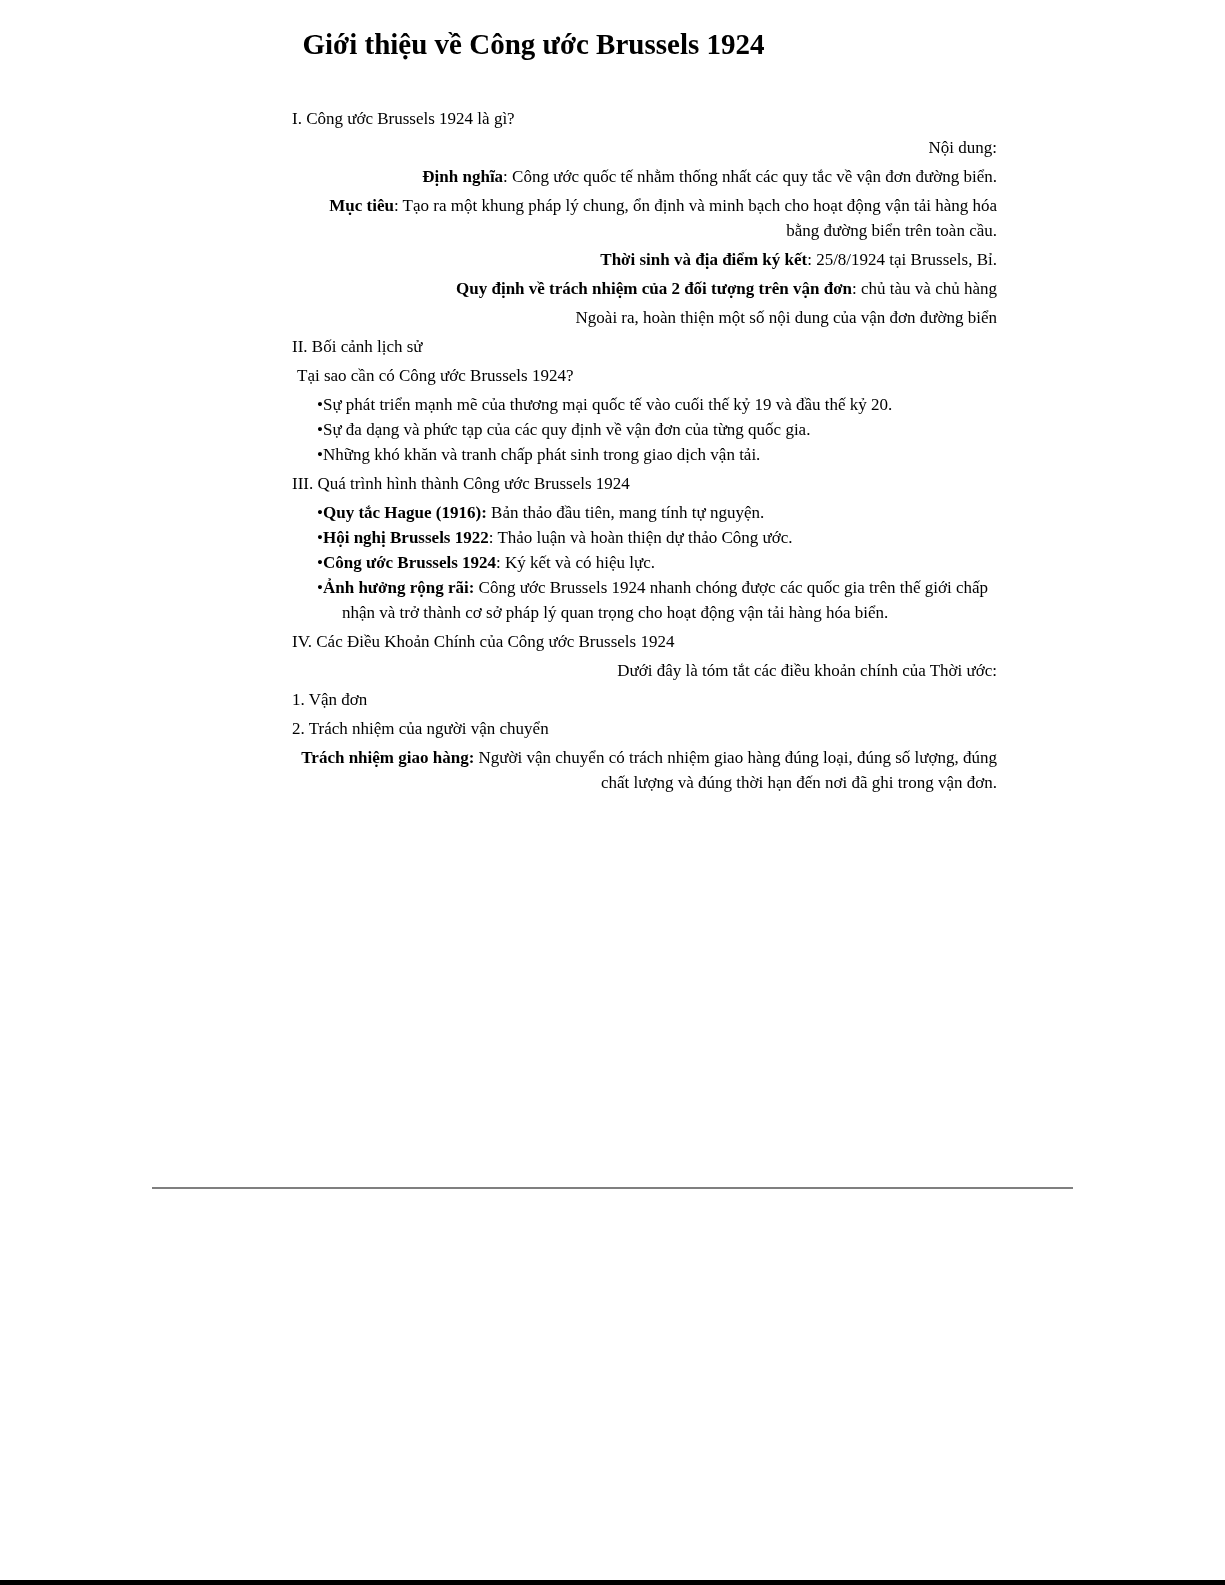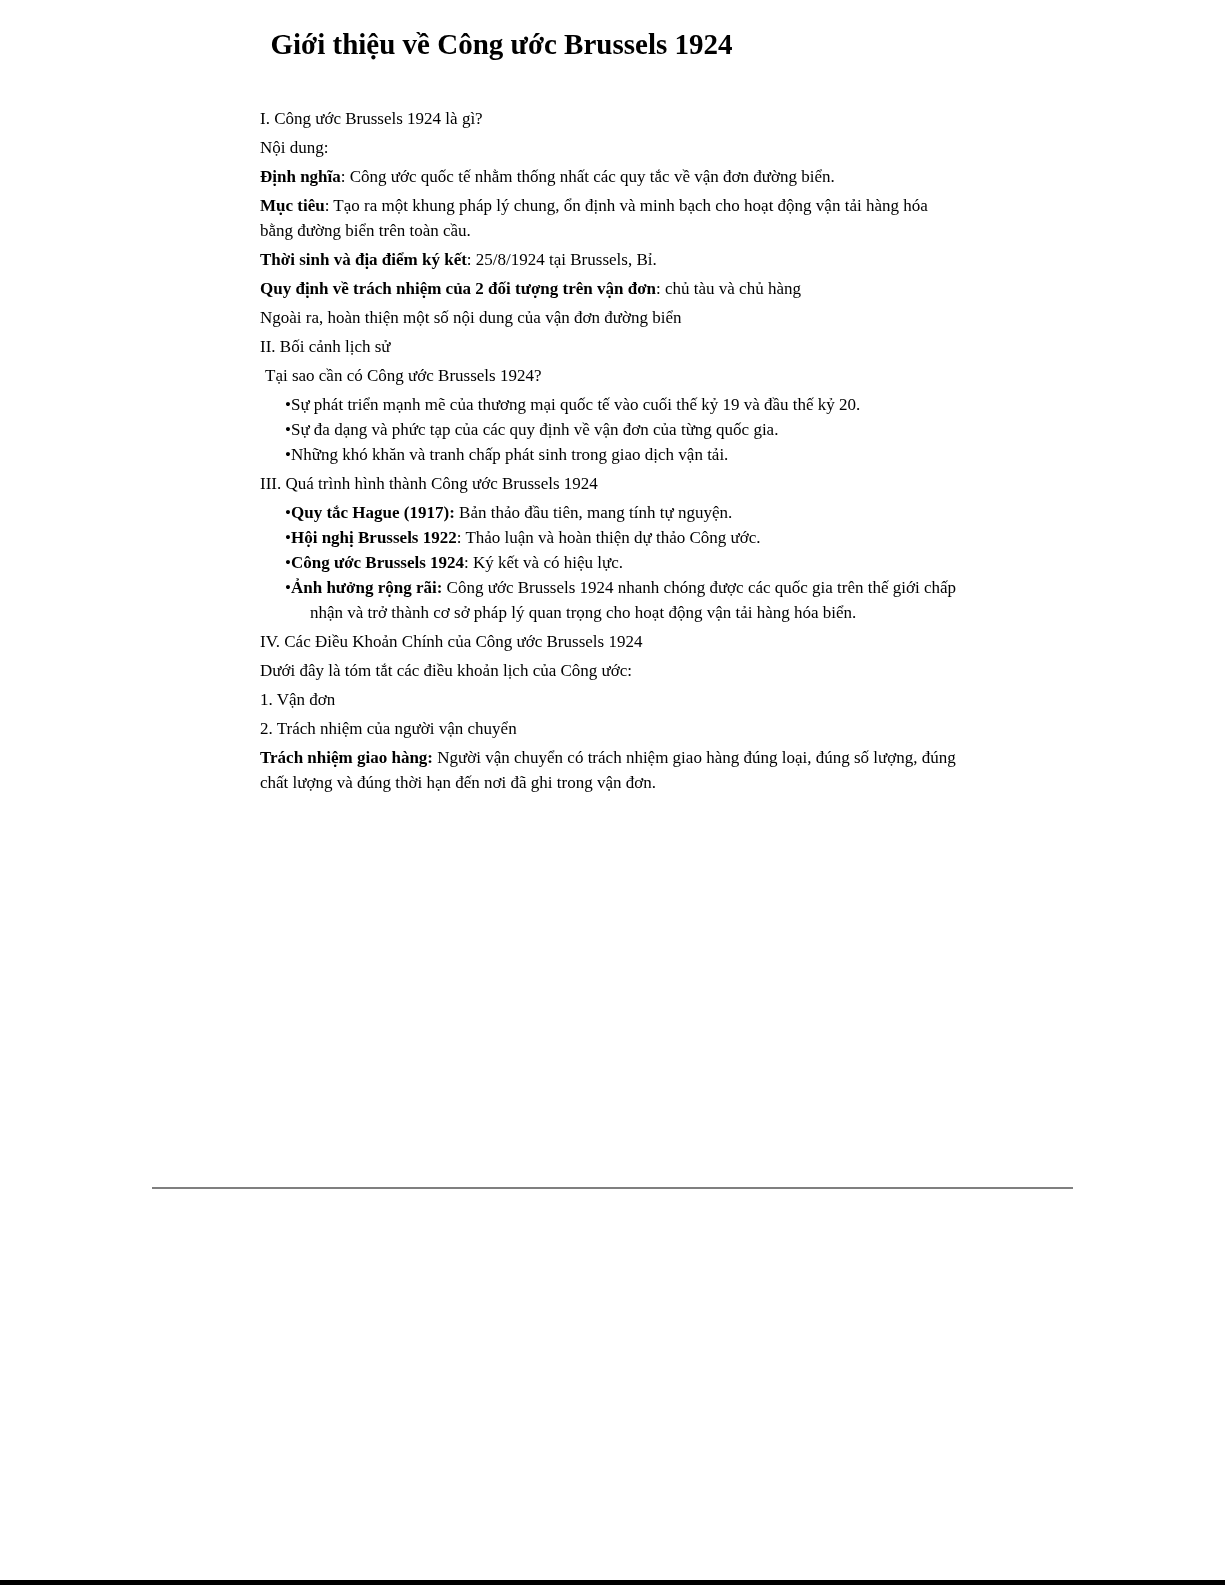--- a/index.html
+++ b/index.html
@@ -11,20 +11,21 @@
     overflow: hidden;
   }
   body {
     position: relative;
     font-family: "Liberation Serif", "DejaVu Serif", serif;
     color: #000000;
   }
   .page {
     padding-top: 27px;
     width: 1003px;
+    padding-left: 32px;
   }
   .doc-title {
     font-size: 29px;
     font-weight: bold;
     text-align: center;
     line-height: 34px;
     margin: 0 0 45px 0;
   }
   .content {
     margin-left: 260px;
@@ -34,20 +35,21 @@
   }
   .heading {
     font-weight: normal;
     margin: 4px 0;
   }
   .indent-sm {
     padding-left: 5px;
   }
   .para {
     margin: 4px 0;
+    text-align: right;
   }
   .para b, .bullet-item b {
     font-weight: bold;
   }
   .bullet-list {
     margin: 4px 0;
   }
   .bullet-item {
     padding-left: 50px;
     text-indent: -25px;
@@ -87,27 +89,27 @@
       <p class="para">Ngoài ra, hoàn thiện một số nội dung của vận đơn đường biển</p>
       <div class="heading">II. Bối cảnh lịch sử</div>
       <div class="heading indent-sm">Tại sao cần có Công ước Brussels 1924?</div>
       <div class="bullet-list">
         <div class="bullet-item"><span class="bullet">•</span>Sự phát triển mạnh mẽ của thương mại quốc tế vào cuối thế kỷ 19 và đầu thế kỷ 20.</div>
         <div class="bullet-item"><span class="bullet">•</span>Sự đa dạng và phức tạp của các quy định về vận đơn của từng quốc gia.</div>
         <div class="bullet-item"><span class="bullet">•</span>Những khó khăn và tranh chấp phát sinh trong giao dịch vận tải.</div>
       </div>
       <div class="heading">III. Quá trình hình thành Công ước Brussels 1924</div>
       <div class="bullet-list">
-        <div class="bullet-item"><span class="bullet">•</span><b>Quy tắc Hague (1917):</b> Bản thảo đầu tiên, mang tính tự nguyện.</div>
+        <div class="bullet-item"><span class="bullet">•</span><b>Quy tắc Hague (1916):</b> Bản thảo đầu tiên, mang tính tự nguyện.</div>
         <div class="bullet-item"><span class="bullet">•</span><b>Hội nghị Brussels 1922</b>: Thảo luận và hoàn thiện dự thảo Công ước.</div>
         <div class="bullet-item"><span class="bullet">•</span><b>Công ước Brussels 1924</b>: Ký kết và có hiệu lực.</div>
         <div class="bullet-item"><span class="bullet">•</span><b>Ảnh hưởng rộng rãi:</b> Công ước Brussels 1924 nhanh chóng được các quốc gia trên thế giới chấp nhận và trở thành cơ sở pháp lý quan trọng cho hoạt động vận tải hàng hóa biển.</div>
       </div>
       <div class="heading">IV. Các Điều Khoản Chính của Công ước Brussels 1924</div>
-      <p class="para">Dưới đây là tóm tắt các điều khoản lịch của Công ước:</p>
+      <p class="para">Dưới đây là tóm tắt các điều khoản chính của Thời ước:</p>
       <div class="heading">1. Vận đơn</div>
       <div class="heading">2. Trách nhiệm của người vận chuyển</div>
       <p class="para"><b>Trách nhiệm giao hàng:</b> Người vận chuyển có trách nhiệm giao hàng đúng loại, đúng số lượng, đúng chất lượng và đúng thời hạn đến nơi đã ghi trong vận đơn.</p>
     </div>
 </div>
 
 <div class="hrule"></div>
 <div class="bottom-edge"></div>
 
 </body></html>

